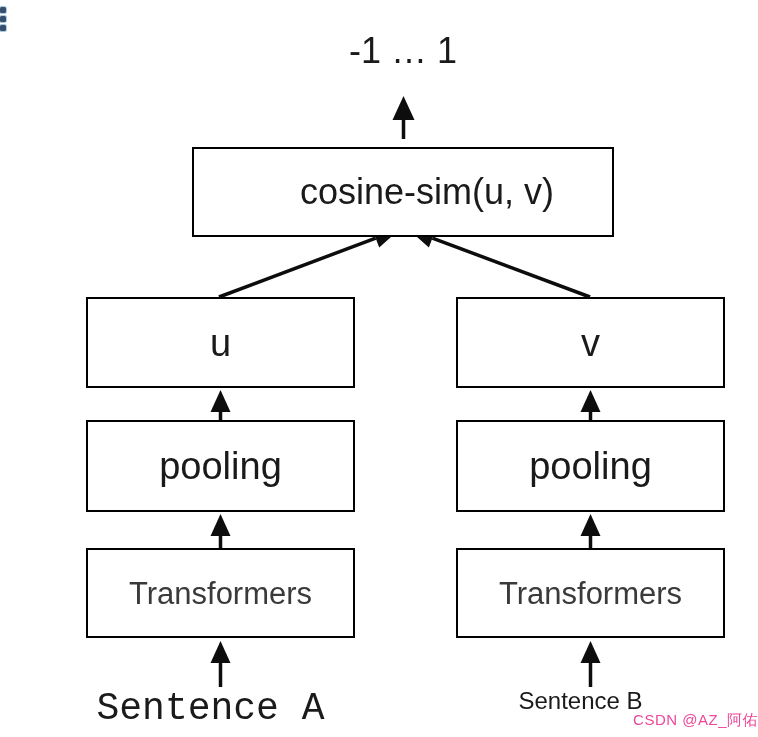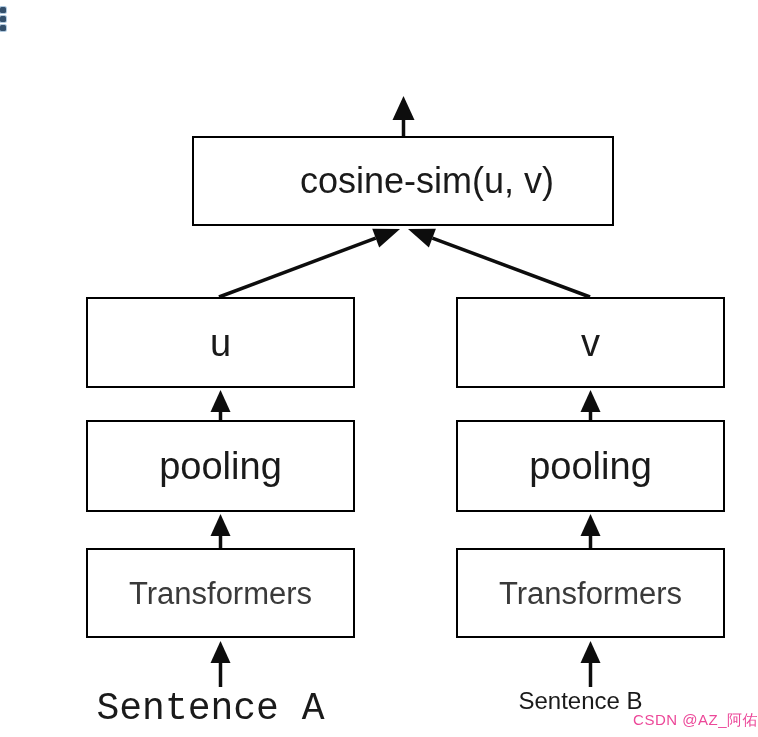--- a/index.html
+++ b/index.html
@@ -41,21 +41,21 @@
     box-sizing: border-box;
     border: 2.5px solid #000000;
     background: #ffffff;
     display: flex;
     align-items: center;
     justify-content: center;
     color: #1a1a1a;
     font-size: 37px;
     line-height: 1;
   }
-  .dbox.cosine   { left: 192px; top: 136px; width: 422px; height: 90px; font-size: 36px; padding-left: 48px; }
+  .dbox.cosine   { left: 192px; top: 147px; width: 422px; height: 90px; font-size: 36px; padding-left: 48px; }
   .dbox.u-box    { left: 86px;  top: 297px; width: 269px; height: 91px; font-size: 38px; }
   .dbox.v-box    { left: 456px; top: 297px; width: 269px; height: 91px; font-size: 38px; }
   .dbox.pool-l   { left: 86px;  top: 420px; width: 269px; height: 92px; font-size: 38px; }
   .dbox.pool-r   { left: 456px; top: 420px; width: 269px; height: 92px; font-size: 38px; }
   .dbox.trans-l  { left: 86px;  top: 548px; width: 269px; height: 90px; font-size: 31px; color: #3a3a3a; }
   .dbox.trans-r  { left: 456px; top: 548px; width: 269px; height: 90px; font-size: 31px; color: #3a3a3a; }
 
   
   .flabel {
     position: absolute;
@@ -90,20 +90,21 @@
 <body>
 
 <div class="canvas">
 
   <div class="kebab">
     <span class="dot"></span>
     <span class="dot"></span>
     <span class="dot"></span>
   </div>
 
+  <div class="flabel output-label">-1 … 1</div>
 
   <svg class="arrows" width="758" height="737" viewBox="0 0 758 737" aria-hidden="true">
 
     <g>
       <line class="shaft" x1="403.5" y1="139" x2="403.5" y2="115"></line>
       <polygon class="head" points="403.5,96 392.5,120 414.5,120"></polygon>
     </g>
 
     <g>
       <line class="shaft" x1="219" y1="297" x2="375.7" y2="238.1"></line>

